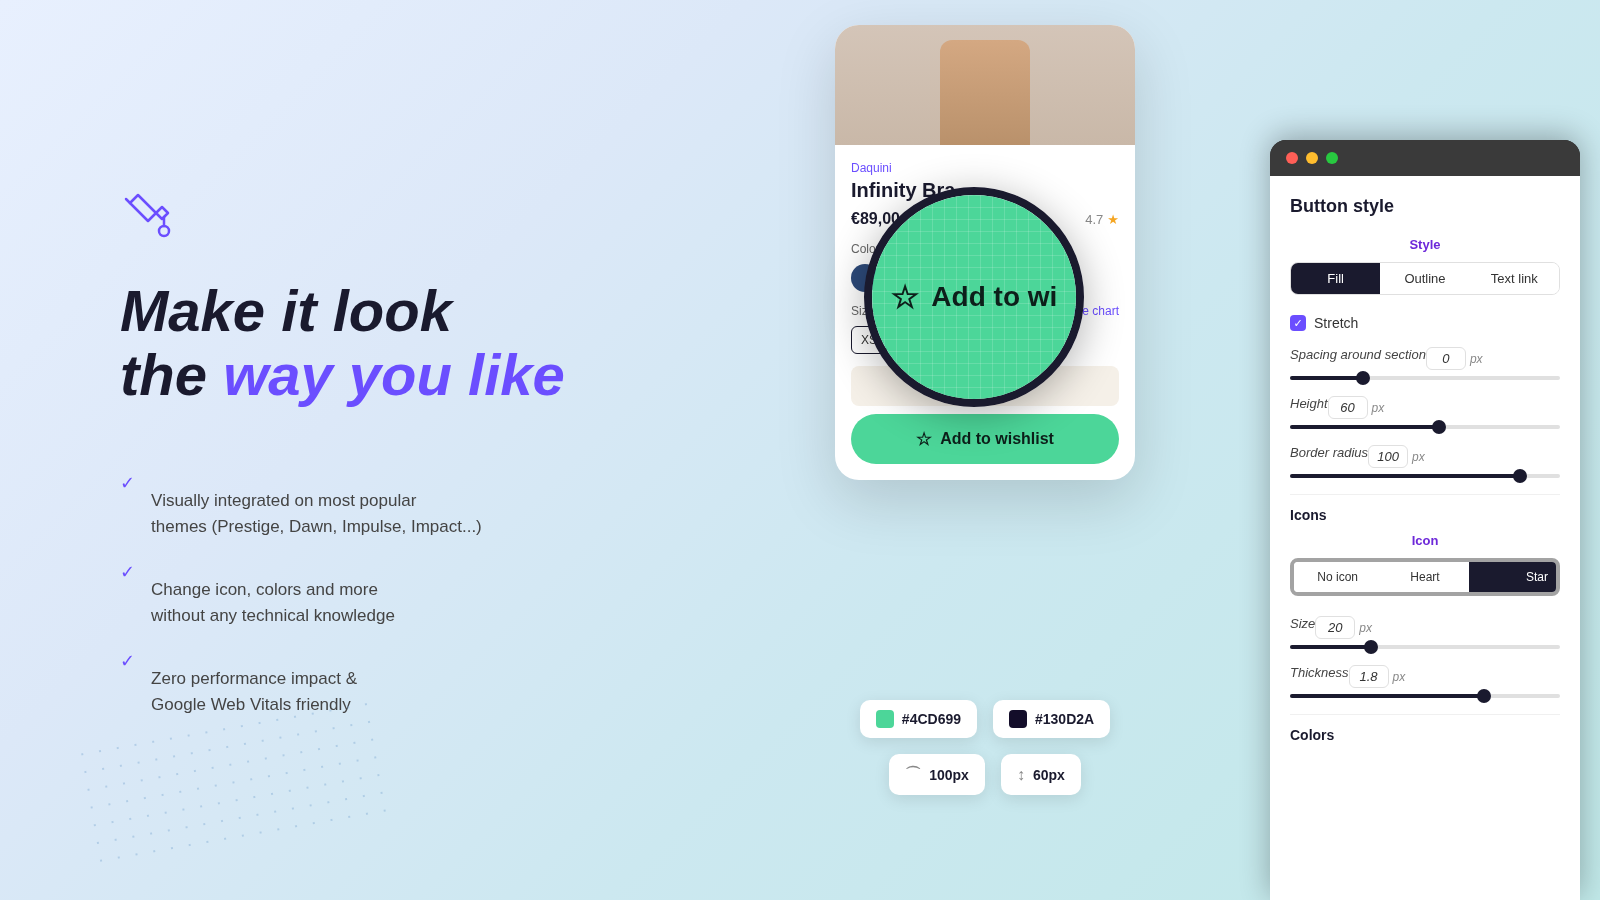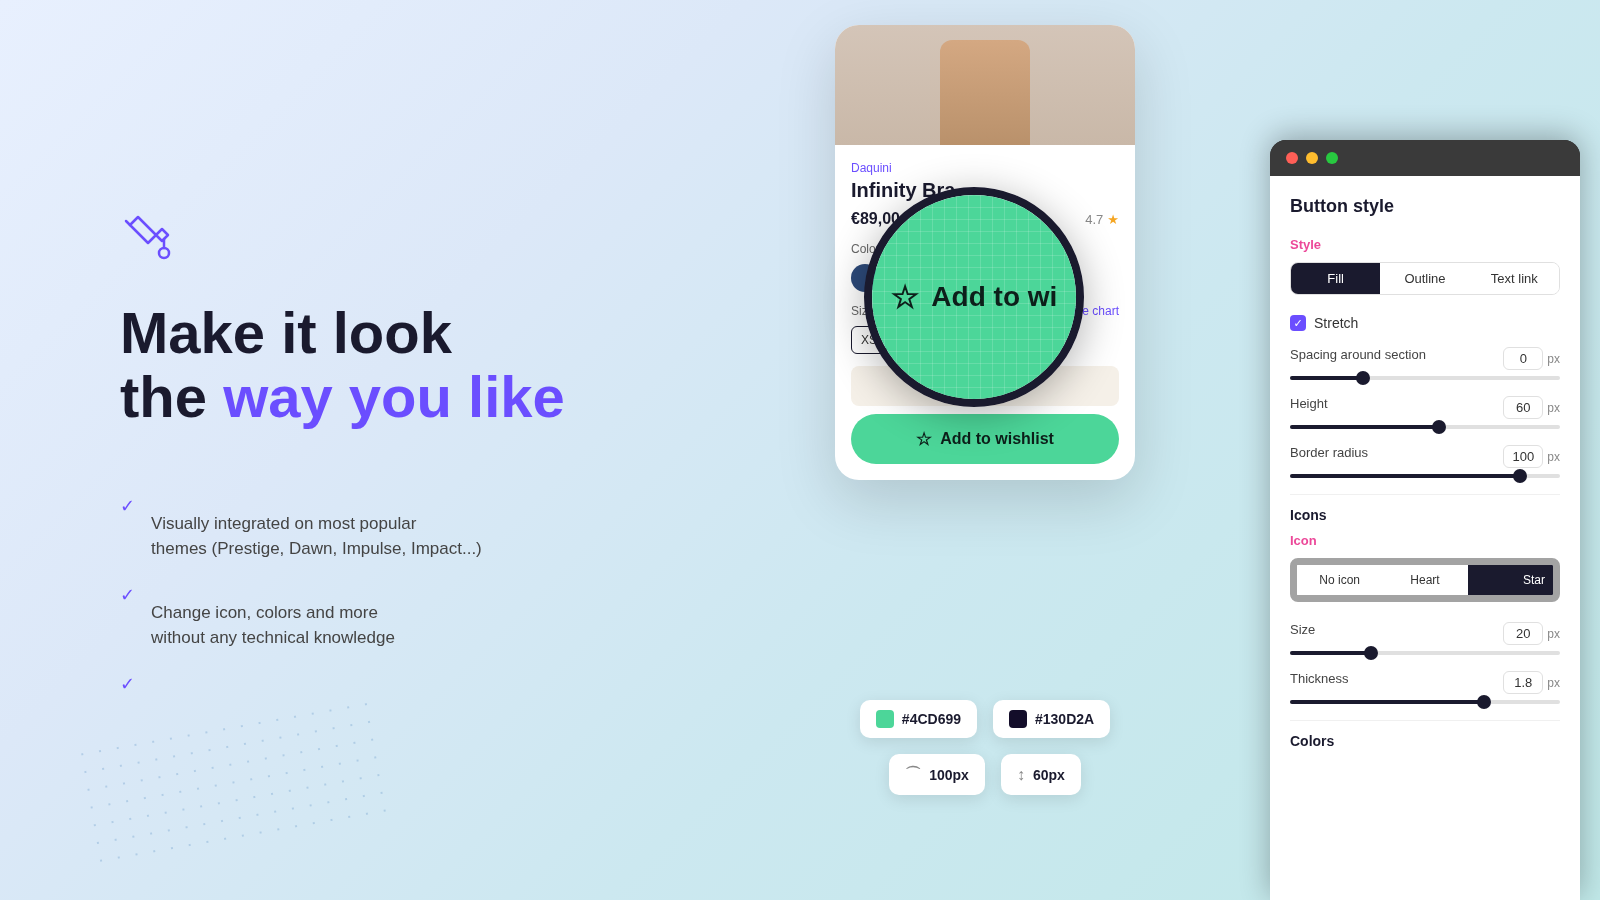--- a/index.html
+++ b/index.html
@@ -31,20 +31,21 @@
       width: 60px;
       height: 60px;
     }
 
     .headline {
       font-size: 58px;
       font-weight: 800;
       line-height: 1.1;
       color: #1a1a2e;
       margin-bottom: 64px;
+      font-style: italic;
     }
 
     .headline .accent {
       color: #6b4eff;
     }
 
     .features-list {
       list-style: none;
       display: flex;
       flex-direction: column;
@@ -383,22 +384,23 @@
       margin-bottom: 20px;
     }
 
     .settings-section {
       margin-bottom: 20px;
     }
 
     .settings-section-label {
       font-size: 13px;
       font-weight: 600;
-      color: #ec4899;
+      color: #6d28d9;
       margin-bottom: 10px;
+      text-align: center;
     }
 
     .style-buttons {
       display: flex;
       border: 1px solid #e0e0e0;
       border-radius: 8px;
       overflow: hidden;
     }
 
     .style-btn {
@@ -441,22 +443,22 @@
       font-size: 14px;
       color: #333;
     }
 
     .slider-row {
       margin-bottom: 16px;
     }
 
     .slider-label-row {
       display: flex;
-      justify-content: space-between;
       margin-bottom: 6px;
+      font-style: italic;
     }
 
     .slider-label {
       font-size: 13px;
       color: #444;
       font-weight: 500;
     }
 
     .slider-value-box {
       display: flex;
@@ -515,21 +517,21 @@
 
     .icons-section-title {
       font-size: 14px;
       font-weight: 700;
       color: #1a1a2e;
       margin-bottom: 10px;
     }
 
     .icon-buttons {
       display: flex;
-      border: 7px solid #a3a3a3;
+      border: 4px solid #a3a3a3;
       border-radius: 8px;
       overflow: hidden;
       margin-bottom: 12px;
     }
 
     .icon-btn {
       flex: 1;
       padding: 8px;
       text-align: center;
       font-size: 12px;
@@ -575,20 +577,24 @@
     </li>
     <li class="feature-item">
       <span class="check-icon">✓</span>
       <span class="feature-text">
         <span>Change icon, colors and more</span><br>
         <span>without any technical knowledge</span>
       </span>
     </li>
     <li class="feature-item">
       <span class="check-icon">✓</span>
+      <span class="feature-text">
+        <span>Zero performance impact &amp;</span><br>
+        <span>Google Web Vitals friendly</span>
+      </span>
     </li>
   </ul>
 
   <div class="dots-decoration"></div>
 </div>
 
 <div class="middle-panel">
 
   <div style="position: relative; width: 300px; margin-top: -80px;">
     <div class="phone-mockup">

